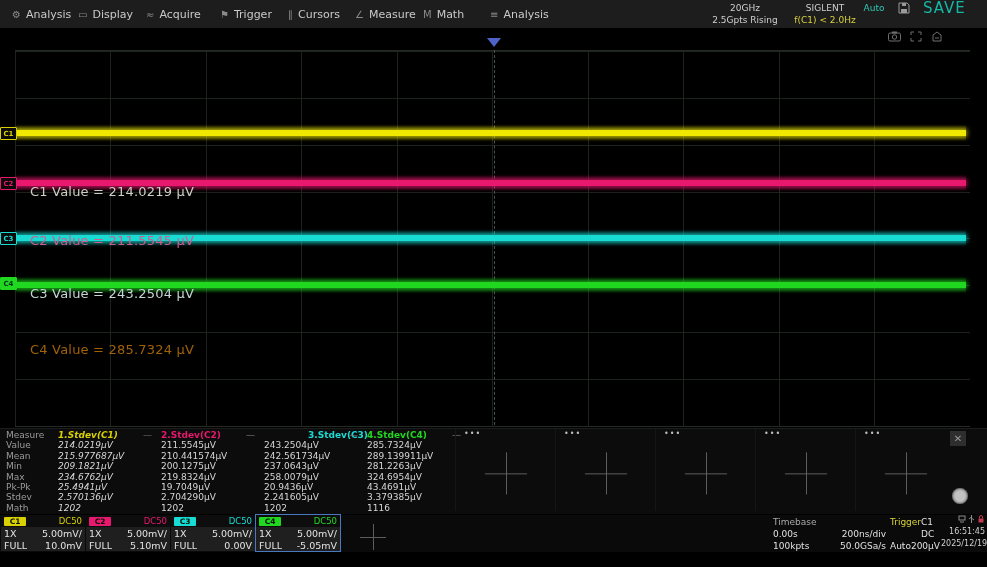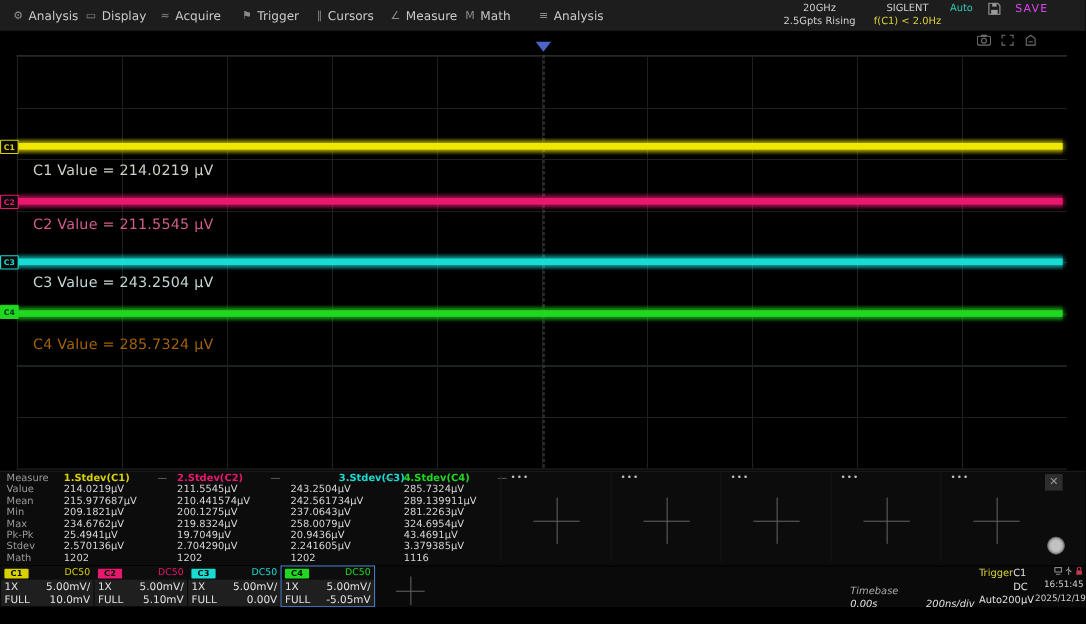--- a/index.html
+++ b/index.html
@@ -5,21 +5,21 @@
   html,body{margin:0;padding:0;background:#000;}
   body{width:987px;height:567px;position:relative;font-family:"DejaVu Sans",sans-serif;overflow:hidden;}
   .abs{position:absolute;}
   
   .menubar{left:0;top:0;width:987px;height:28px;background:#1d1d1d;border-bottom:1px solid #000;}
   .menu-item{position:absolute;top:0;height:28px;display:flex;align-items:center;gap:5px;color:#c9c9c9;font-size:11px;cursor:default;}
   .menu-item .mi{color:#8a8a8a;font-size:10px;}
   .st2{position:absolute;top:2px;text-align:center;color:#cfcfcf;font-size:9px;line-height:12px;}
   .yellow-t{color:#d8d23a;}
   .teal-t{color:#2fc8b4;}
-  .save{position:absolute;top:0;height:16px;display:flex;align-items:center;color:#d946ef;font-size:10px;letter-spacing:1px;}
+  .save{position:absolute;top:0;height:16px;display:flex;align-items:center;color:#14b8a6;font-size:15px;letter-spacing:1px;}
   
   .subicons{left:888px;top:29px;width:72px;height:14px;display:flex;gap:9px;align-items:center;}
   .subicons svg{display:block;}
   
   .grid{left:15px;top:50px;width:955px;height:375px;
     background-image:
       repeating-linear-gradient(to right,#1c221c 0px,#1c221c 1px,transparent 1px,transparent 95.5px),
       repeating-linear-gradient(to bottom,#1c221c 0px,#1c221c 1px,transparent 1px,transparent 46.87px);
     border-top:1px solid #242a24;border-bottom:1px solid #242a24;}
   .centerline-v{left:494px;top:50px;width:0;height:375px;border-left:1px dashed #4a4f52;}
@@ -33,30 +33,30 @@
   .t-c2 .core{background:#e8186e;box-shadow:0 0 5px 1px rgba(232,24,110,.7);}
   .t-c3{background:linear-gradient(to bottom,transparent,rgba(24,220,212,.30) 25%,rgba(24,220,212,.30) 75%,transparent);}
   .t-c3 .core{background:#18dcd4;box-shadow:0 0 5px 1px rgba(24,220,212,.7);}
   .t-c4{background:linear-gradient(to bottom,transparent,rgba(32,216,32,.32) 25%,rgba(32,216,32,.32) 75%,transparent);}
   .t-c4 .core{background:#20d820;box-shadow:0 0 5px 1px rgba(32,216,32,.7);}
   .chtag{position:absolute;left:0;width:15px;height:11px;font-size:7px;font-weight:bold;display:flex;align-items:center;justify-content:center;border-radius:1px;background:#0a0a0a;}
   .tag-c1{border:1px solid #d8d000;color:#d8d000;}
   .tag-c2{border:1px solid #e8186e;color:#e8186e;}
   .tag-c3{border:1px solid #18dcd4;color:#18dcd4;}
   .tag-c4{background:#20d820;border:1px solid #20d820;color:#032;}
-  .vlabel{position:absolute;left:30px;font-size:13px;letter-spacing:.2px;}
+  .vlabel{position:absolute;left:30px;font-size:13px;letter-spacing:.2px;margin-top:36px;}
   .vl-c1{color:#cfcfc4;}
   .vl-c2{color:#cf5c8d;}
   .vl-c3{color:#c3d6d4;}
   .vl-c4{color:#a16207;}
   
   .mpanel{left:0;top:428px;width:987px;height:85px;background:#0c0c0c;border-top:1px solid #1d1d1d;}
   .mcol{position:absolute;top:430px;width:100px;font-size:9px;line-height:10.4px;color:#d6d6d6;}
   .mlabels{left:6px;width:48px;color:#9a9a9a;}
-  .mc1{left:58px;}.mc2{left:161px;}.mc3{left:264px;}.mc4{left:367px;}
+  .mc1{left:58px;font-style:italic;}.mc2{left:161px;}.mc3{left:264px;}.mc4{left:367px;}
   .mhead{position:relative;font-weight:bold;}
   .mh-c1{color:#d8d000;}.mh-c2{color:#e8186e;}.mh-c3{color:#18dcd4;margin-left:44px;}.mh-c4{color:#20d820;}
   .mdash{position:absolute;right:6px;top:0;color:#777;font-weight:normal;}
   .slot{position:absolute;top:429px;width:99px;height:82px;border-left:1px solid #161616;}
   .slot .dots{position:absolute;top:0px;left:8px;color:#bdbdbd;font-size:8px;letter-spacing:1px;}
   .plusicon{position:absolute;left:50%;top:50%;width:42px;height:42px;transform:translate(-50%,-42%);}
   .plusicon::before{content:"";position:absolute;left:0;top:50%;width:100%;height:1px;background:#5d5d5d;}
   .plusicon::after{content:"";position:absolute;top:0;left:50%;width:1px;height:100%;background:#5d5d5d;}
   .mclose{left:950px;top:431px;width:16px;height:15px;background:#2e2e2e;color:#999;font-size:10px;display:flex;align-items:center;justify-content:center;}
   .mhandle{left:952px;top:488px;width:16px;height:16px;border-radius:50%;background:#c2c2c2;box-shadow:0 0 3px #000 inset;}
@@ -66,21 +66,21 @@
   .chblock.sel{outline:1px solid #4878c0;}
   .chrow{display:flex;justify-content:space-between;padding:0 3px;height:12px;align-items:center;}
   .chrow1{background:#0d0d0d;}
   .badge{width:22px;height:9px;font-size:7.5px;font-weight:bold;color:#051005;display:flex;align-items:center;justify-content:center;border-radius:1px;}
   .bg-c1{background:#d8d000;}.bg-c2{background:#e8186e;}.bg-c3{background:#18dcd4;}.bg-c4{background:#20d820;}
   .cp-c1{color:#d8d000;}.cp-c2{color:#e8186e;}.cp-c3{color:#18dcd4;}.cp-c4{color:#20d820;}
   .coupling{font-size:8.5px;}
   .addch{left:360px;top:524px;width:26px;height:26px;}
   .addch::before{content:"";position:absolute;left:0;top:50%;width:100%;height:1px;background:#5d5d5d;}
   .addch::after{content:"";position:absolute;top:0;left:50%;width:1px;height:100%;background:#5d5d5d;}
-  .tb{left:773px;top:532px;width:113px;font-size:9px;line-height:12px;color:#e0e0e0;font-style:italic;}
+  .tb{left:773px;top:516px;width:113px;font-size:9px;line-height:12px;color:#e0e0e0;}
   .tbrow{display:flex;justify-content:space-between;}
   .tb-title{color:#aaa;}
   .trg{left:890px;top:516px;width:48px;font-size:9px;line-height:12px;color:#e0e0e0;}
   .trg-title{color:#d8d23a;}
   .clk{left:941px;top:516px;width:44px;font-size:8px;line-height:12px;color:#cfcfcf;text-align:right;}
   .clkicons{display:flex;justify-content:flex-end;gap:2px;align-items:center;height:10px;}
   .blackfoot{left:0;top:552px;width:987px;height:15px;background:#000;}
 </style>
 </head>
 <body>

